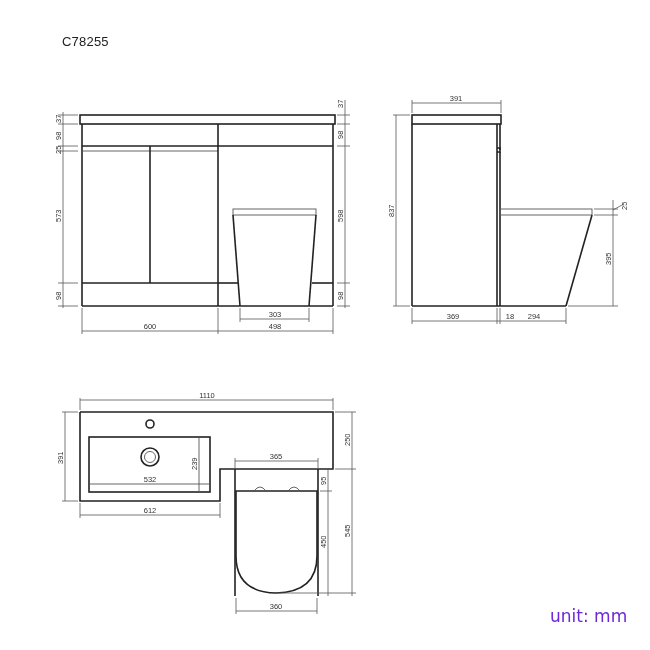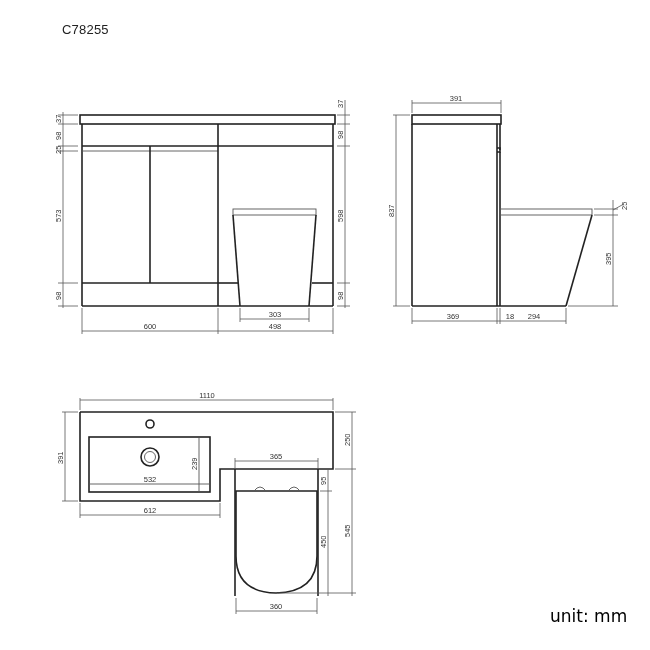--- a/index.html
+++ b/index.html
@@ -1,18 +1,18 @@
 <!DOCTYPE html>
 <html><head>
 <meta charset="utf-8">
 <style>
   html, body { margin: 0; padding: 0; background: #ffffff; }
   body { width: 650px; height: 650px; position: relative; overflow: hidden; font-family: "Liberation Sans", sans-serif; }
-  .code { position: absolute; left: 62px; top: 22px; font-size: 13px; color: #222; letter-spacing: 0.2px; }
-  .unit { position: absolute; left: 550px; top: 606px; font-size: 17px; color: #000000; font-family: "DejaVu Sans", sans-serif; }
+  .code { position: absolute; left: 62px; top: 34px; font-size: 13px; color: #222; letter-spacing: 0.2px; }
+  .unit { position: absolute; left: 550px; top: 606px; font-size: 17px; color: #6d28d9; font-family: "DejaVu Sans", sans-serif; }
   svg { position: absolute; left: 0; top: 0; }
   .ln { stroke: #222; stroke-width: 1.6; fill: none; }
   .thin { stroke: #555; stroke-width: 0.9; fill: none; }
   .dim { stroke: #555; stroke-width: 0.8; fill: none; }
   .dt { font-family: "Liberation Sans", sans-serif; font-size: 7.5px; fill: #333; }
 </style>
 </head>
 <body>
 
 <div class="code">C78255</div>

